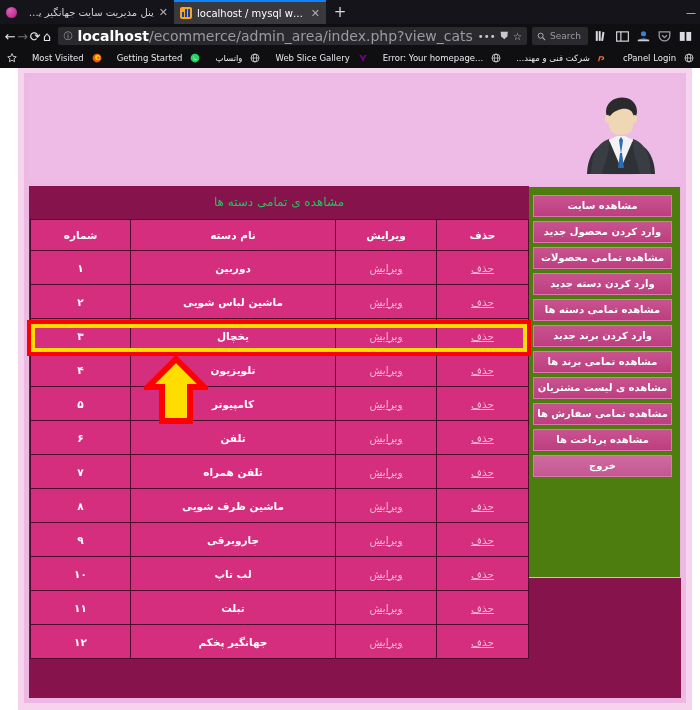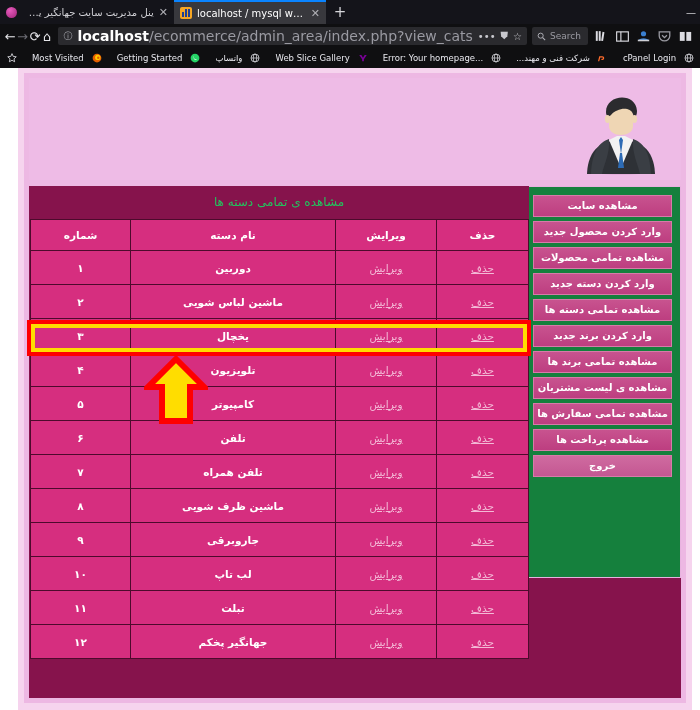--- a/index.html
+++ b/index.html
@@ -87,21 +87,21 @@
   .banner { position: absolute; top: 5px; left: 5px; width: 652px; height: 102px;
             background: #eebbe6; }
   .avatar { position: absolute; top: 6px; right: 12px; width: 96px; height: 92px; }
 
   
   .content { position: absolute; top: 113px; left: 5px; width: 652px; height: 512px;
              background: #86134c; }
 
   
   .sidebar { position: absolute; top: 0px; right: 0px; width: 155px; height: 392px;
-             background: #15803d; border: 1px solid #e9b2e0; padding: 8px 8px; }
+             background: #4d7c0f; border: 1px solid #e9b2e0; padding: 8px 8px; }
   .sidebtn { display: block; width: 139px; height: 22px; margin: 0 auto 4px auto;
              background: linear-gradient(#c8538f, #bd3e80);
              border: 1px solid #d77ba9;
              color: #ffffff; font-size: 10px; font-weight: 700;
              text-align: center; line-height: 20px; direction: rtl;
              white-space: nowrap; overflow: hidden; }
   .sidebtn.last { background: linear-gradient(#cf6ba0, #c45792); }
 
   
   .tablepanel { position: absolute; top: 0px; left: 0px; width: 500px; height: 480px;

